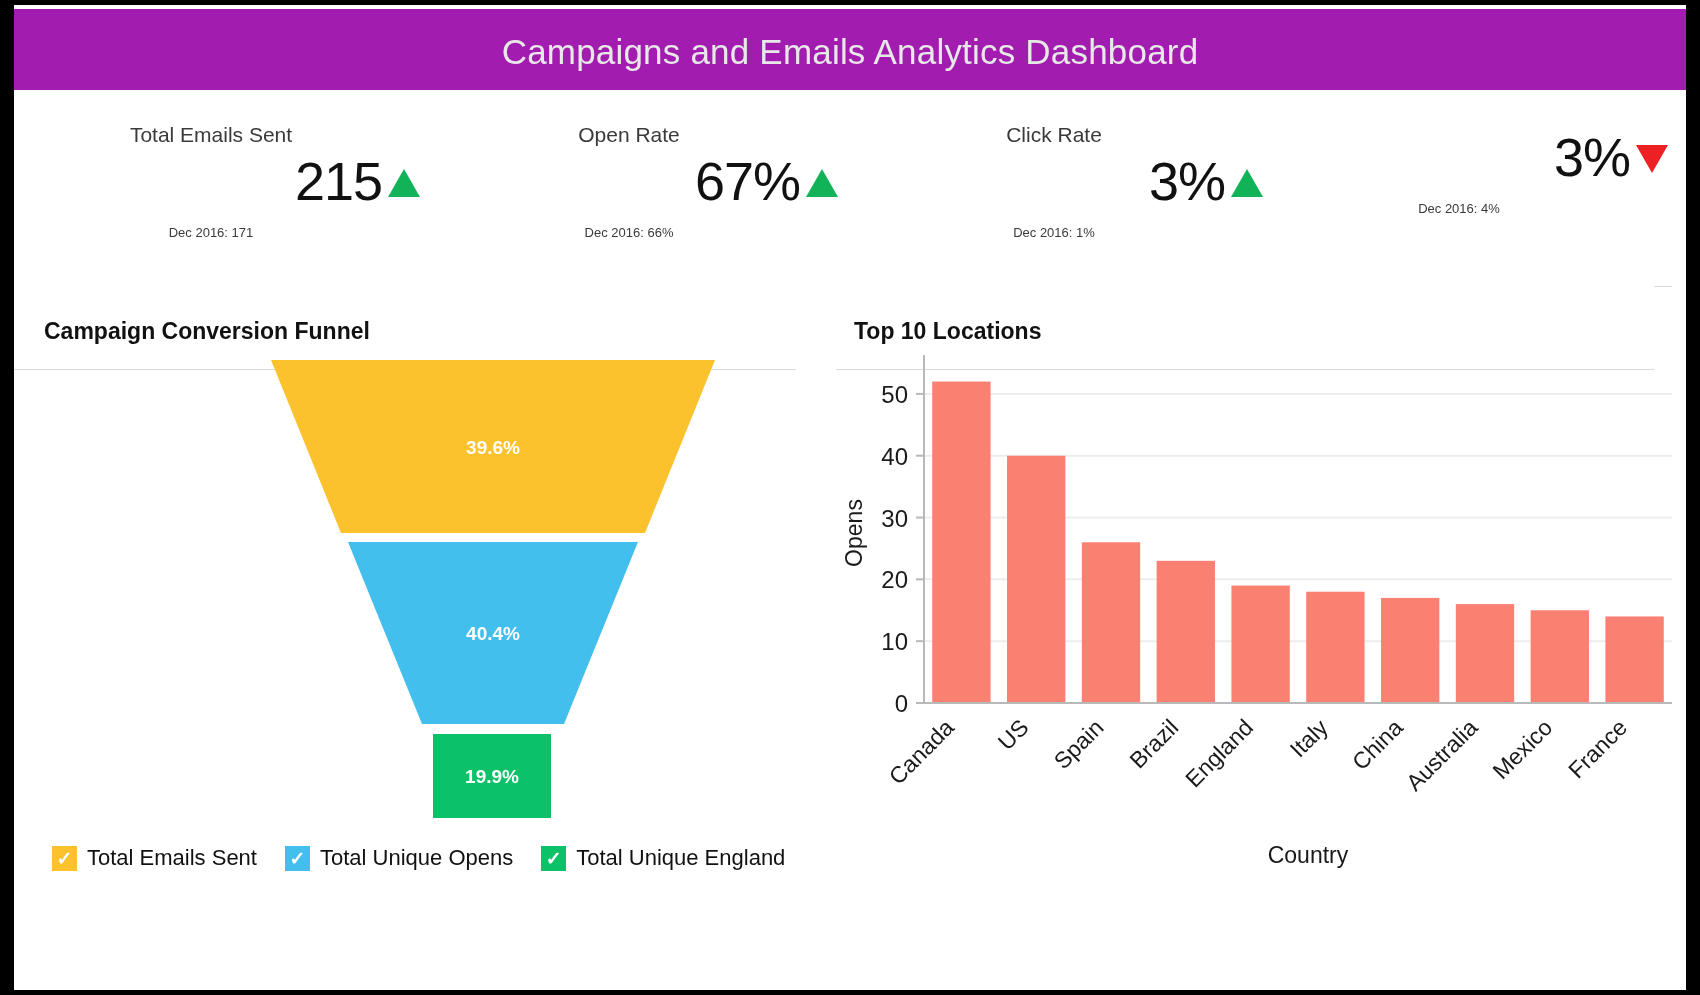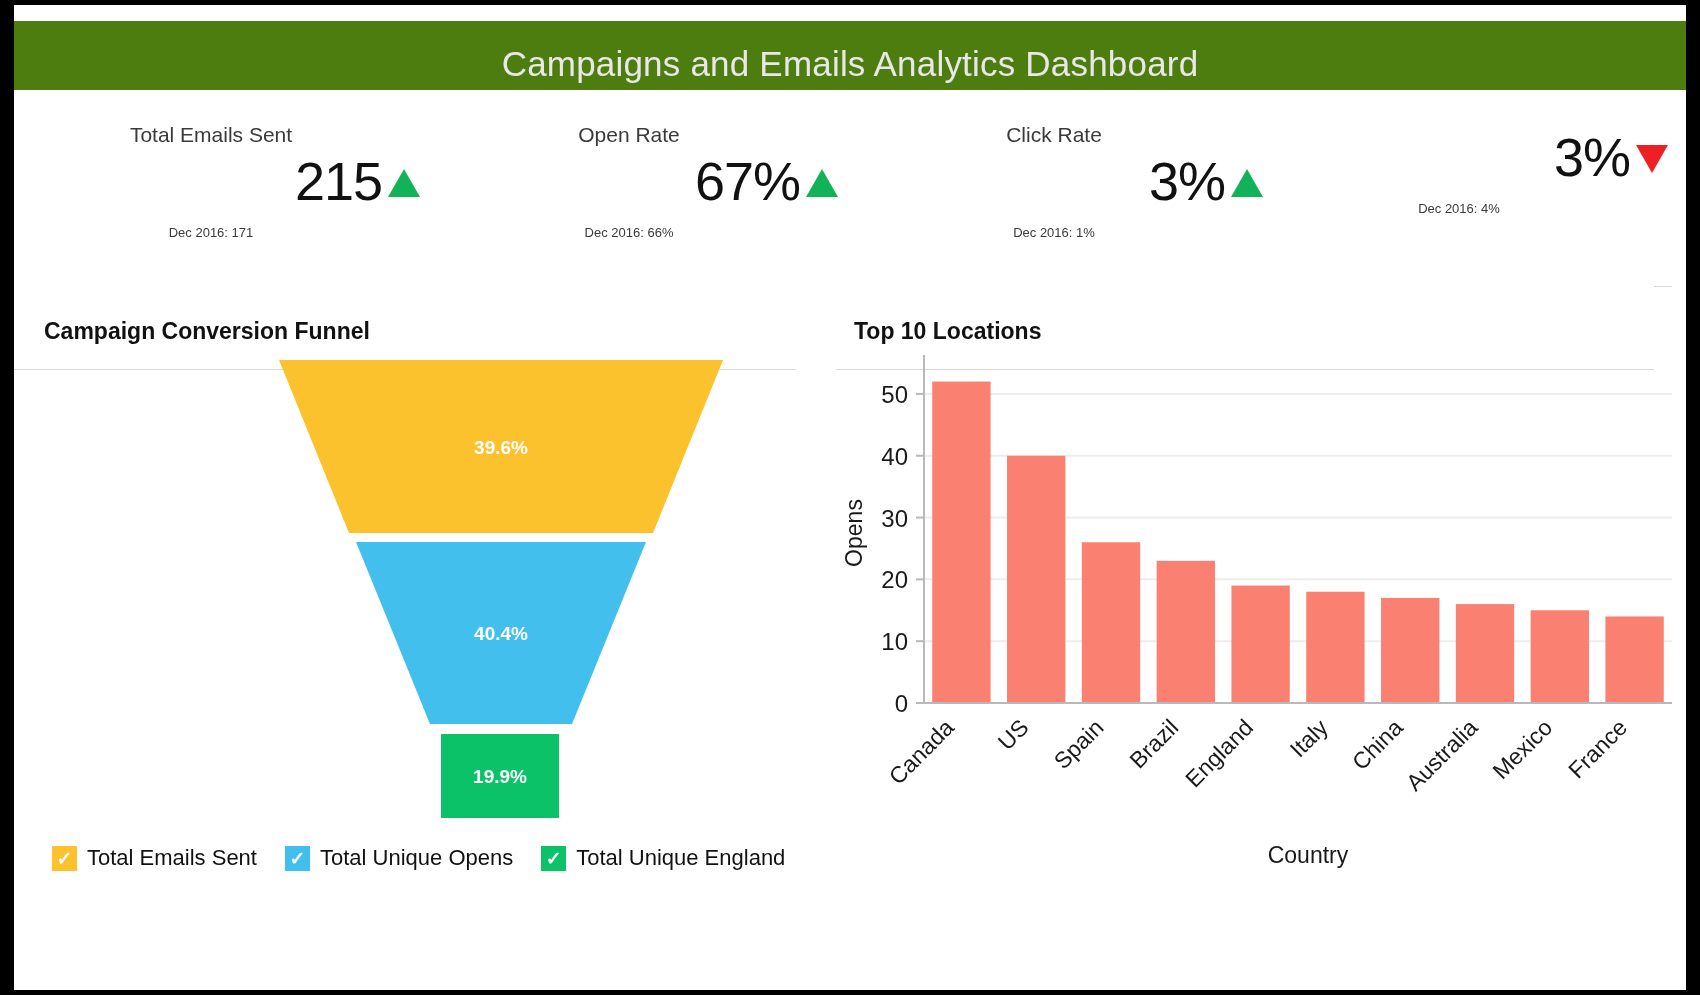--- a/index.html
+++ b/index.html
@@ -8,22 +8,22 @@
 
   #app {
     position:absolute; left:14px; top:5px;
     width:1672px; height:985px;
     background:#ffffff;
     overflow:hidden;
   }
 
   
   .titlebar {
-    position:absolute; left:0; top:16px; width:1672px; height:85px;
-    background:#4d7c0f;
+    position:absolute; left:0; top:4px; width:1672px; height:85px;
+    background:#a21caf;
     display:flex; align-items:center; justify-content:center;
   }
   .titlebar .title {
     color:#e8e8e8; font-size:35px; font-weight:400; letter-spacing:.2px;
     font-family:"Liberation Sans", sans-serif;
   }
 
   
   .kpi-row {
     position:absolute; left:0; top:85px; width:1672px; height:200px;
@@ -59,21 +59,21 @@
   .panel-title { font-size:23px; font-weight:bold; color:#111; }
   .panel-rule { margin-top:24px; height:1px; background:#d9d9d9; }
   .panel-left .panel-rule  { margin-right:40px; }
   .panel-right .panel-rule { margin-right:32px; margin-left:0; }
   .panel-right .panel-head { padding-left:18px; }
 
   
   .corner-tick { position:absolute; right:14px; top:-4px; width:18px; height:1px; background:#d9d9d9; }
 
   
-  .funnel-wrap { position:absolute; left:8px; top:60px; width:822px; height:490px; }
+  .funnel-wrap { position:absolute; left:0; top:60px; width:822px; height:490px; }
   .funnel-svg { display:block; margin:0 auto; }
   .funnel-label { fill:#ffffff; font-family:"Liberation Sans", sans-serif; font-size:19px; font-weight:bold; text-anchor:middle; }
 
   .legend { position:absolute; left:38px; top:555px; display:flex; align-items:center; gap:28px; }
   .legend-item { display:flex; align-items:center; gap:10px; }
   .legend-box {
     width:25px; height:25px; display:flex; align-items:center; justify-content:center;
     color:#fff; font-size:19px; font-weight:bold; line-height:1;
   }
   .legend-text { font-size:22px; color:#111; }

